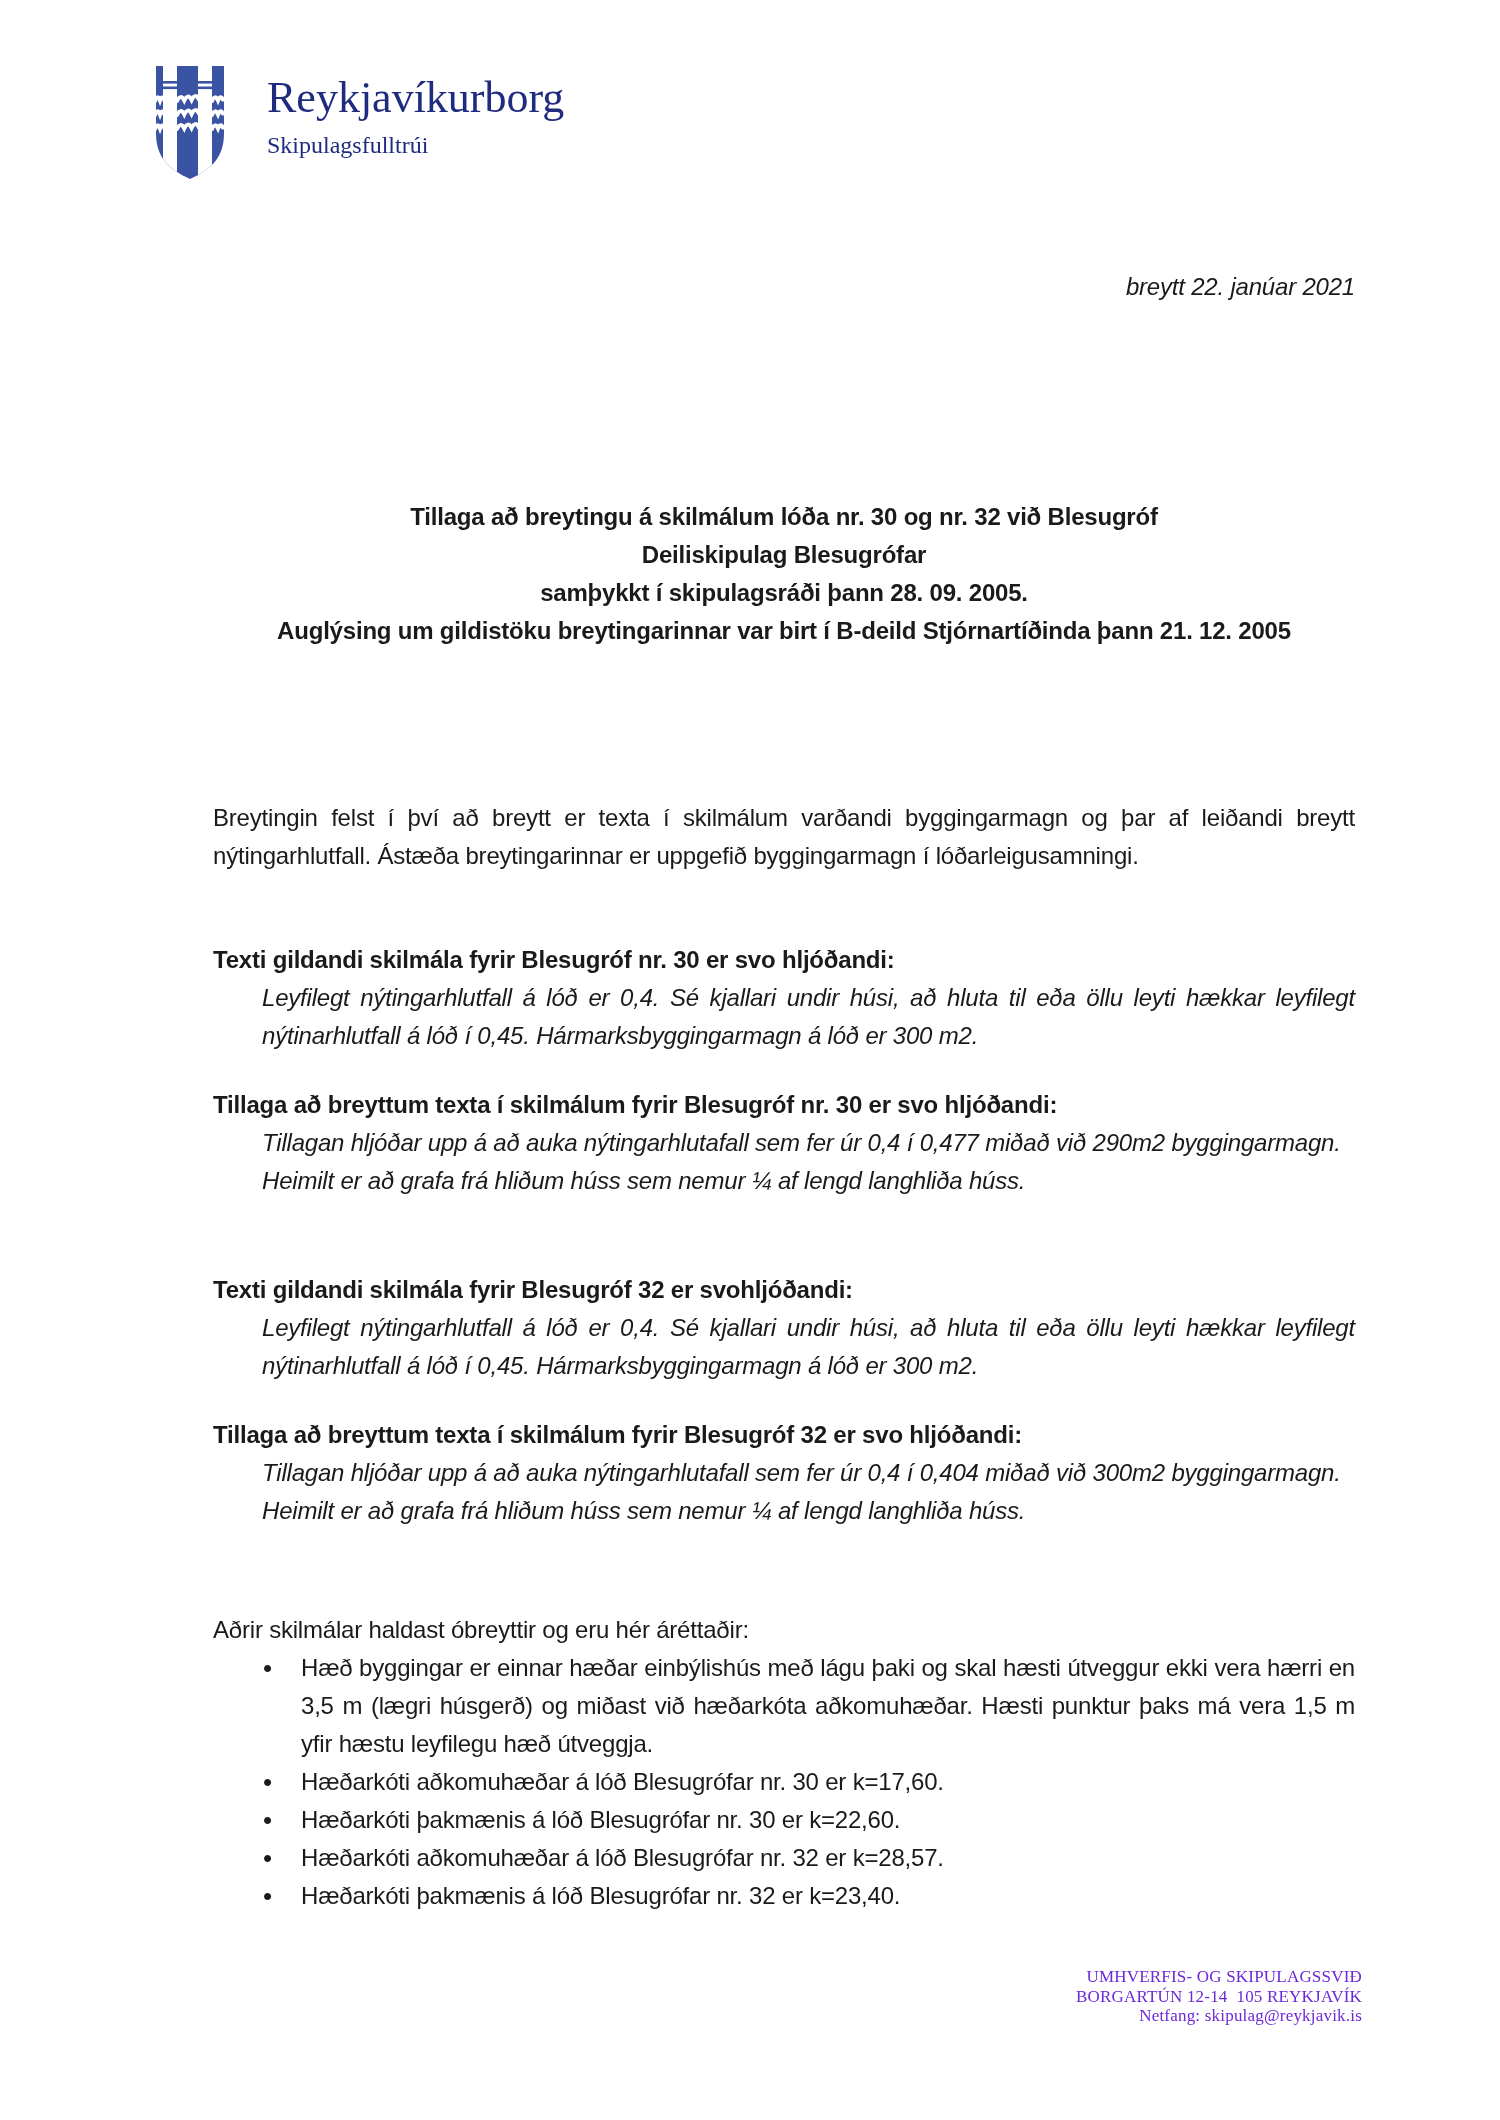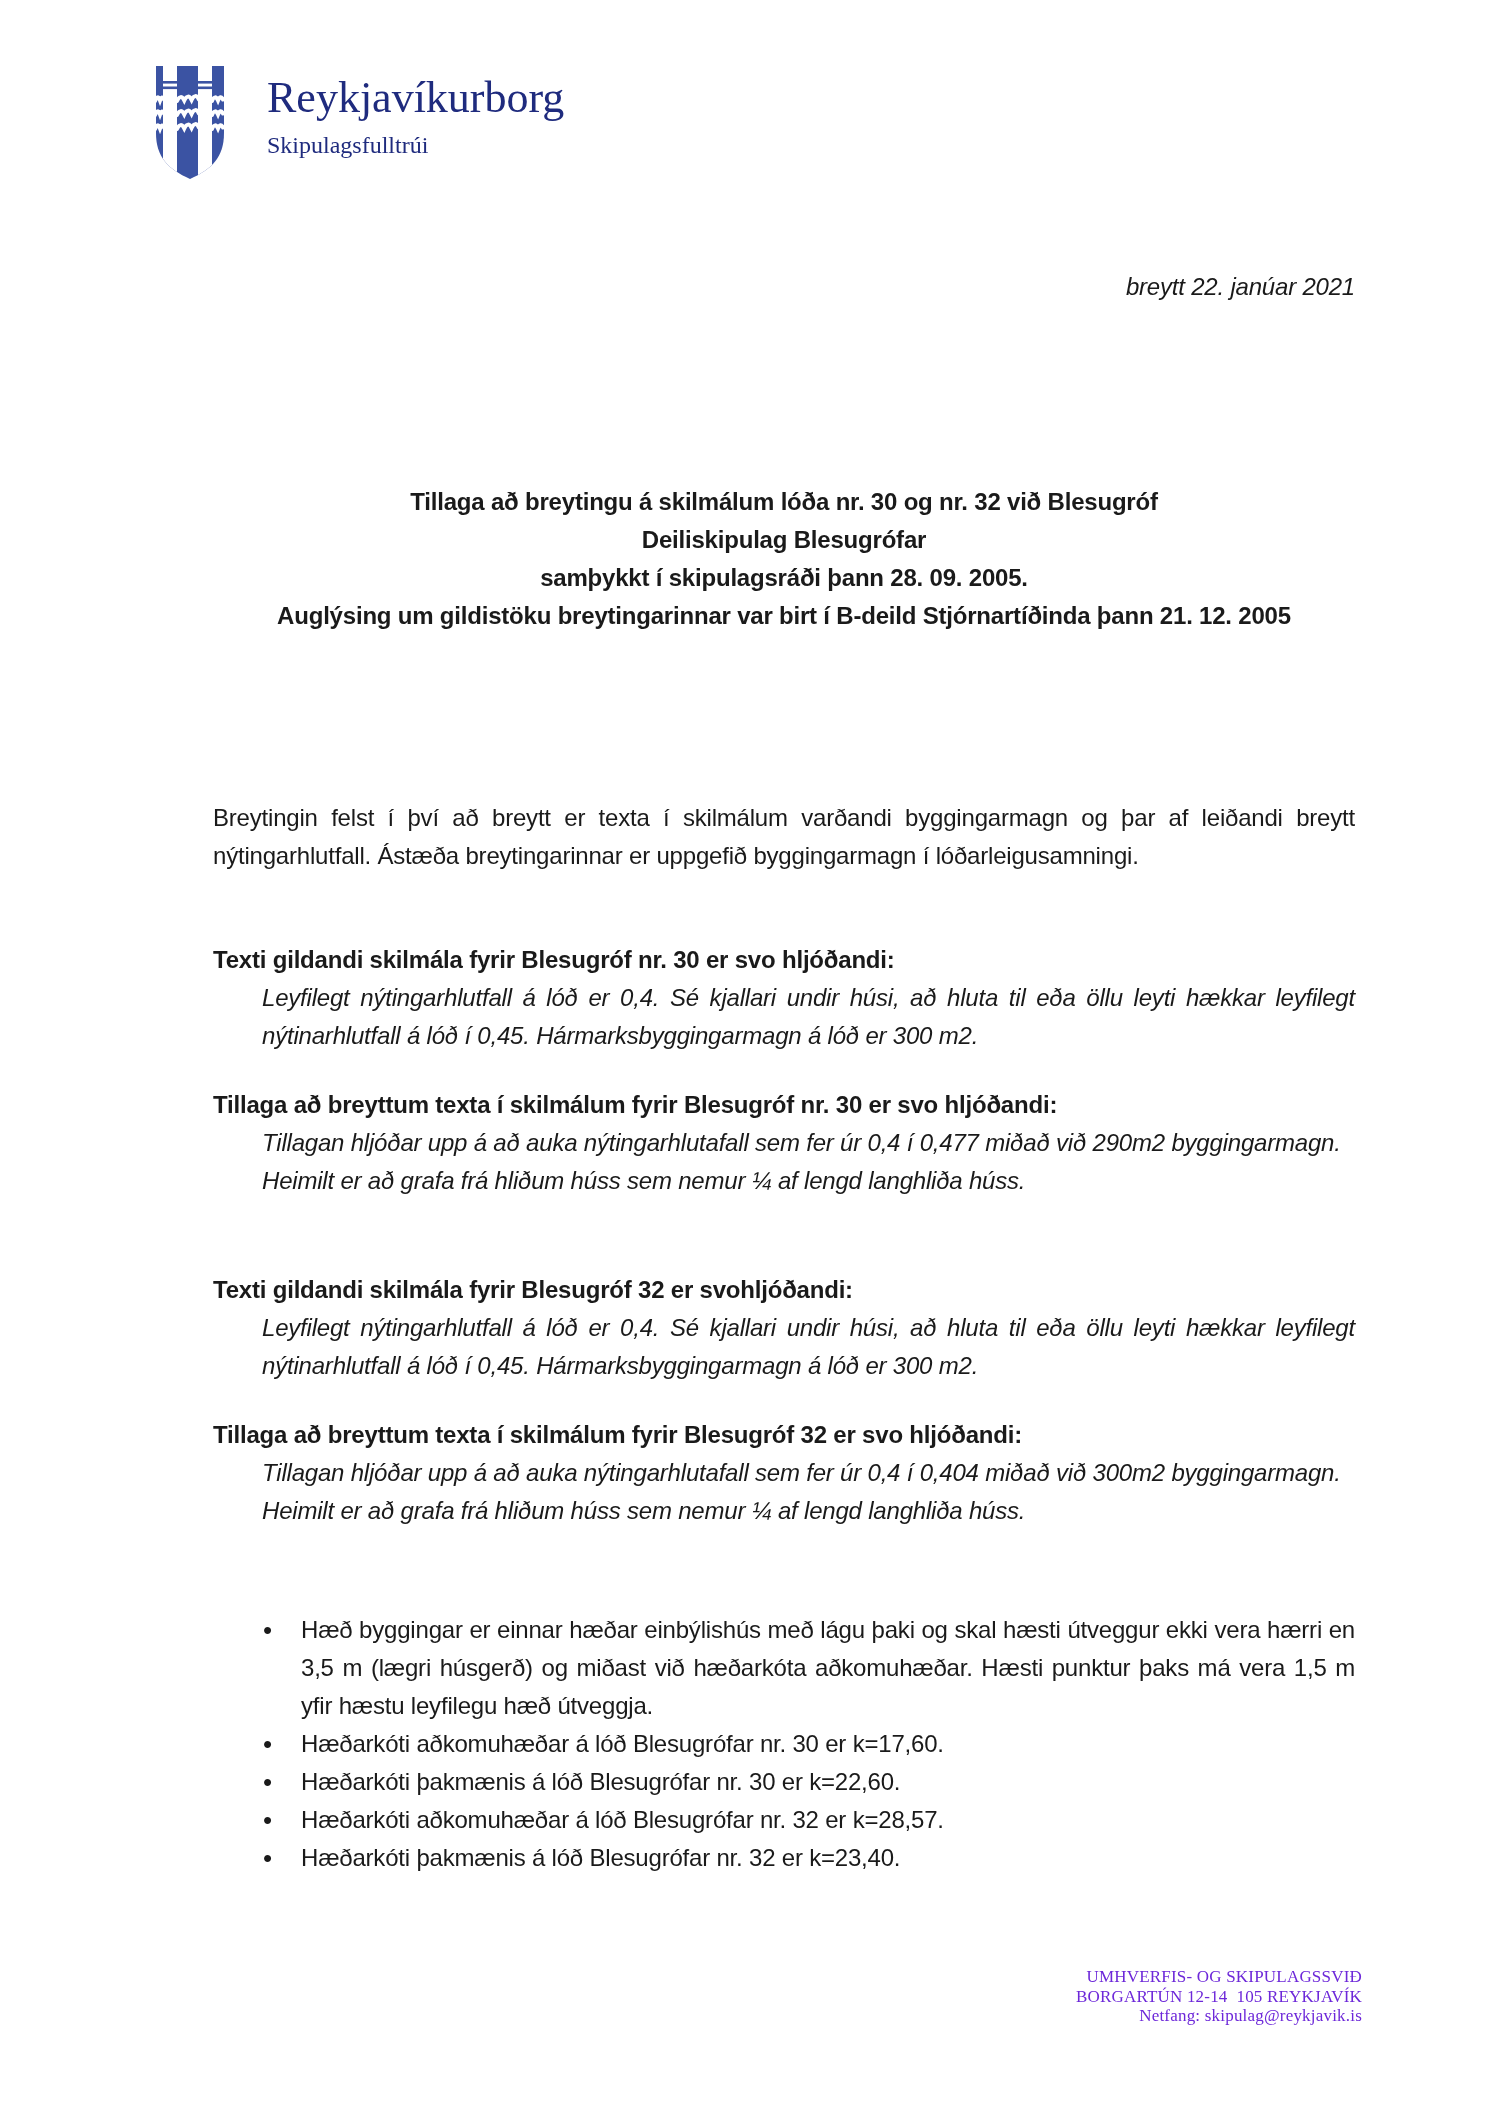--- a/index.html
+++ b/index.html
@@ -23,21 +23,21 @@
   .body-text, .body-text p, .sec h2, .sec p, .other p, .other li {
     font-size:24px; line-height:38px; letter-spacing:-0.2px;
   }
 
   
   .dates { top:246px; text-align:right; }
   .dates .d2 { margin-top:22px;font-style:italic; }
   .dates p { font-size:24px; line-height:38px; letter-spacing:-0.2px; }
 
   
-  .title { top:483px; }
+  .title { top:498px; }
   .title p {
     font-size:24px; line-height:38px; letter-spacing:-0.2px;
     font-weight:bold; text-align:center; white-space:nowrap;
     margin-left:-60px; margin-right:-60px;
   }
 
   
   .intro { top:799px; text-align:justify; }
 
   
@@ -132,20 +132,21 @@
     <p class="ind"></p>
   </section>
 
   <section class="col sec sec4">
     <h2>Tillaga að breyttum texta í skilmálum fyrir Blesugróf 32 er svo hljóðandi:</h2>
     <p class="ind">Tillagan hljóðar upp á að auka nýtingarhlutafall sem fer úr 0,4 í 0,404 miðað við 300m2 byggingarmagn.</p>
     <p class="ind">Heimilt er að grafa frá hliðum húss sem nemur ¼ af lengd langhliða húss.</p>
   </section>
 
   <div class="col other">
+    <p>Aðrir skilmálar haldast óbreyttir og eru hér áréttaðir:</p>
     <ul>
       <li>Hæð byggingar er einnar hæðar einbýlishús með lágu þaki og skal hæsti útveggur ekki vera hærri en 3,5 m (lægri húsgerð) og miðast við hæðarkóta aðkomuhæðar. Hæsti punktur þaks má vera 1,5 m yfir hæstu leyfilegu hæð útveggja.</li>
       <li>Hæðarkóti aðkomuhæðar á lóð Blesugrófar nr. 30 er k=17,60.</li>
       <li>Hæðarkóti þakmænis á lóð Blesugrófar nr. 30 er k=22,60.</li>
       <li>Hæðarkóti aðkomuhæðar á lóð Blesugrófar nr. 32 er k=28,57.</li>
       <li>Hæðarkóti þakmænis á lóð Blesugrófar nr. 32 er k=23,40.</li>
     </ul>
   </div>
 
   <footer class="pfooter">

